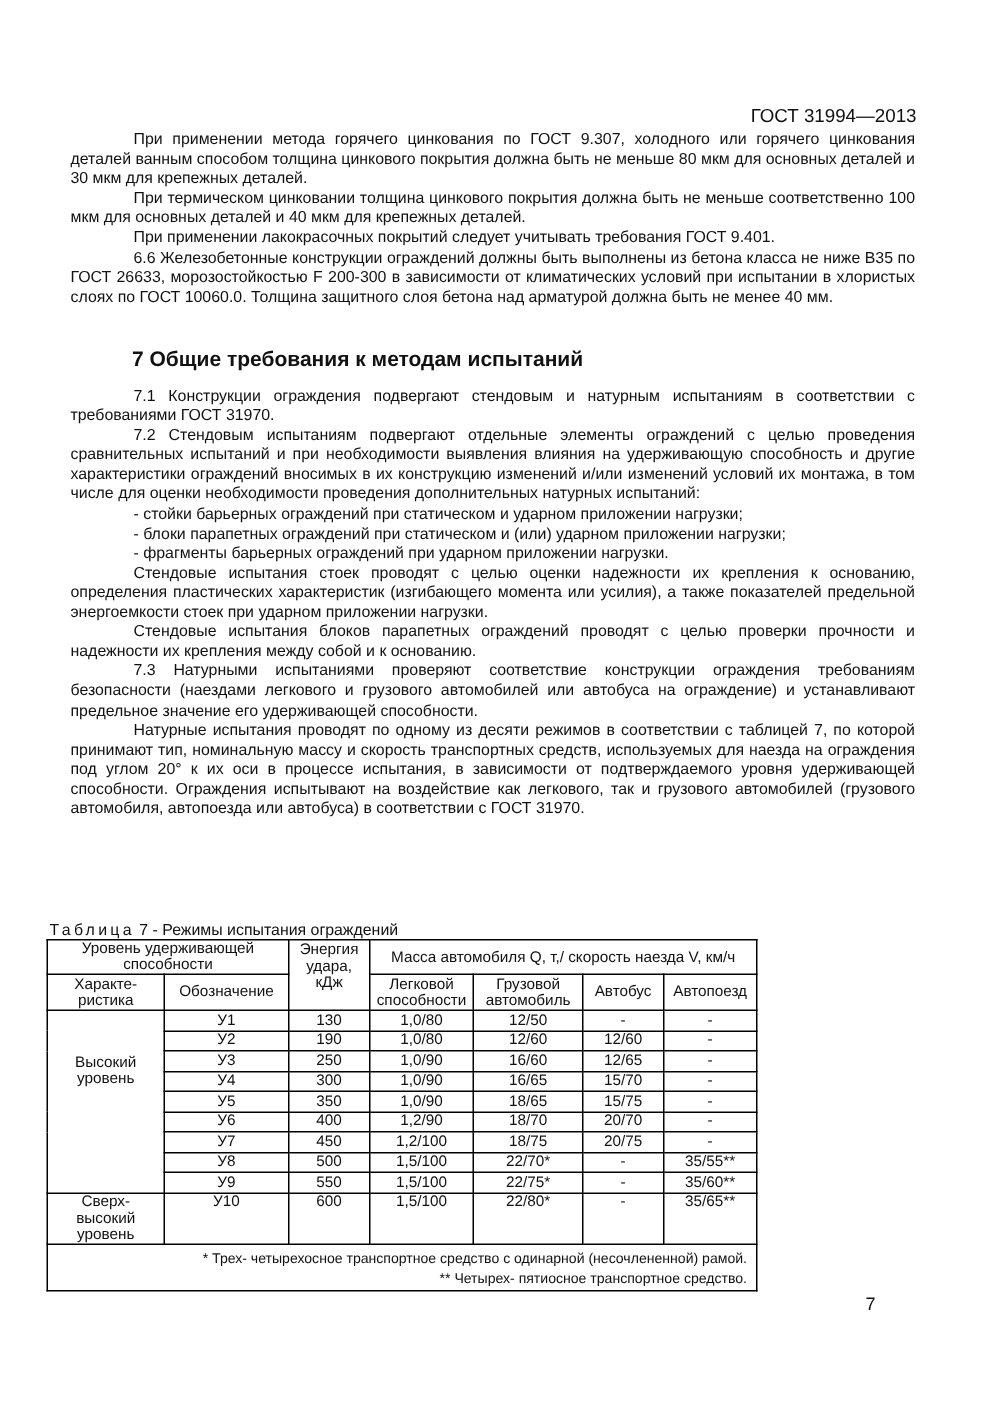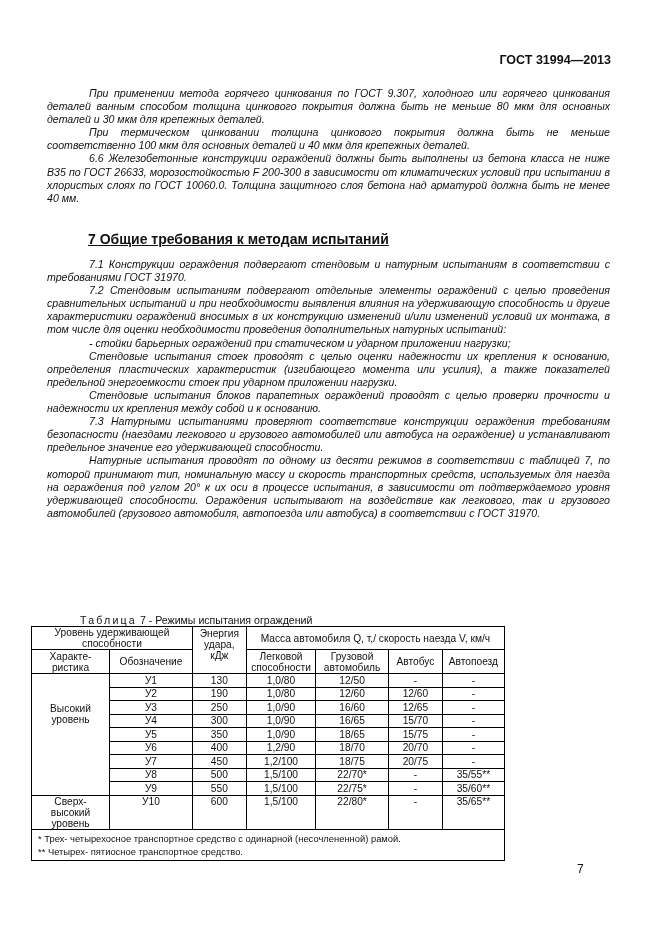--- a/index.html
+++ b/index.html
@@ -1,50 +1,53 @@
 <!DOCTYPE html>
 <html><head>
 <meta charset="utf-8">
 <style>
   html, body { margin: 0; padding: 0; background: #ffffff; }
   body { width: 661px; height: 936px; position: relative; overflow: hidden;
          font-family: "Liberation Sans", sans-serif; color: #111; }
-  .hdr { position: absolute; top: 53px; right: 50px; font-weight: bold; font-size: 12.5px; }
+  .hdr { position: absolute; top: 70px; right: 50px; font-weight: normal; font-size: 12.5px; }
   .body-text { position: absolute; left: 47px; width: 563px; top: 87px; font-size: 10.6px; line-height: 13.1px; }
-  .body-text p { margin: 0; text-align: justify; text-indent: 42px; font-style: italic; }
+  .body-text p { margin: 0; text-align: justify; text-indent: 42px; }
   .body-text p.bullet { text-indent: 42px; }
-  .sec-title { position: absolute; left: 88px; top: 231px; font-weight: bold; font-size: 14px; text-decoration: underline; }
+  .sec-title { position: absolute; left: 88px; top: 231px; font-weight: bold; font-size: 14px; }
   .body2 { top: 258px; }
   .tcap { position: absolute; left: 33px; top: 614px; font-size: 10.6px; }
-  .tcap .spaced { letter-spacing: 2.2px; margin-left: 47px; }
+  .tcap .spaced { letter-spacing: 2.2px; }
   table.t7 { position: absolute; left: 31px; top: 626px; width: 474px; border-collapse: collapse;
              font-size: 10.2px; line-height: 11px; }
   table.t7 td { border: 1.5px solid #000; text-align: center; vertical-align: middle; padding: 0 2px; }
   table.t7 td.lvl { vertical-align: middle; }
   table.t7 tr.r td { height: 12.5px; }
-  table.t7 td.foot { text-align: left; padding: 2px 6px; font-size: 9.4px; line-height: 13px; }
+  table.t7 td.foot { text-align: right; padding: 2px 6px; font-size: 9.4px; line-height: 13px; }
   .pg { position: absolute; left: 577px; top: 862px; font-size: 12px; }
 </style>
 </head>
 <body>
 
 <div class="hdr">ГОСТ 31994—2013</div>
 
 <div class="body-text">
   <p>При применении метода горячего цинкования по ГОСТ 9.307, холодного или горячего цинкования деталей ванным способом толщина цинкового покрытия должна быть не меньше 80 мкм для основных деталей и 30 мкм  для крепежных деталей.</p>
   <p>При термическом цинковании толщина цинкового покрытия должна быть не меньше соответственно 100 мкм для основных деталей и 40 мкм для крепежных деталей.</p>
+  <p>При применении лакокрасочных покрытий следует учитывать требования  ГОСТ 9.401.</p>
   <p>6.6 Железобетонные конструкции ограждений должны быть выполнены из бетона класса не ниже В35 по ГОСТ 26633, морозостойкостью F 200-300 в зависимости от климатических условий при испытании в хлористых слоях по ГОСТ 10060.0. Толщина защитного слоя бетона над арматурой должна быть не менее 40 мм.</p>
 </div>
 
 <div class="sec-title">7 Общие требования к методам испытаний</div>
 
 <div class="body-text body2">
   <p>7.1 Конструкции ограждения подвергают стендовым и натурным испытаниям в соответствии с требованиями ГОСТ 31970.</p>
   <p>7.2 Стендовым испытаниям подвергают отдельные элементы ограждений с целью проведения сравнительных испытаний и при необходимости выявления влияния на удерживающую способность и другие характеристики ограждений вносимых в их конструкцию изменений и/или изменений условий их монтажа, в том числе для оценки необходимости проведения дополнительных натурных испытаний:</p>
   <p class="bullet">- стойки барьерных ограждений при статическом и ударном приложении нагрузки;</p>
+  <p class="bullet">- блоки парапетных ограждений при статическом и (или) ударном приложении нагрузки;</p>
+  <p class="bullet">- фрагменты барьерных ограждений при ударном приложении нагрузки.</p>
   <p>Стендовые испытания стоек проводят с целью оценки надежности их крепления к основанию, определения пластических характеристик (изгибающего момента или усилия), а также показателей предельной энергоемкости стоек при ударном приложении нагрузки.</p>
   <p>Стендовые испытания блоков парапетных ограждений проводят с целью проверки прочности и надежности их крепления между собой и к основанию.</p>
   <p>7.3 Натурными испытаниями проверяют соответствие конструкции ограждения требованиям безопасности (наездами легкового и грузового автомобилей или автобуса на ограждение) и устанавливают предельное значение его удерживающей способности.</p>
   <p>Натурные испытания проводят по одному из десяти режимов в соответствии с таблицей 7, по которой принимают тип, номинальную массу и скорость транспортных средств, используемых для наезда на ограждения под углом 20° к их оси в процессе испытания, в зависимости от подтверждаемого уровня удерживающей способности. Ограждения испытывают на воздействие как легкового, так и грузового автомобилей (грузового автомобиля, автопоезда или автобуса) в соответствии с ГОСТ 31970.</p>
 </div>
 
 <div class="tcap">
   <span class="spaced">Таблица</span><span> 7 - Режимы испытания ограждений</span>
 </div>
 

